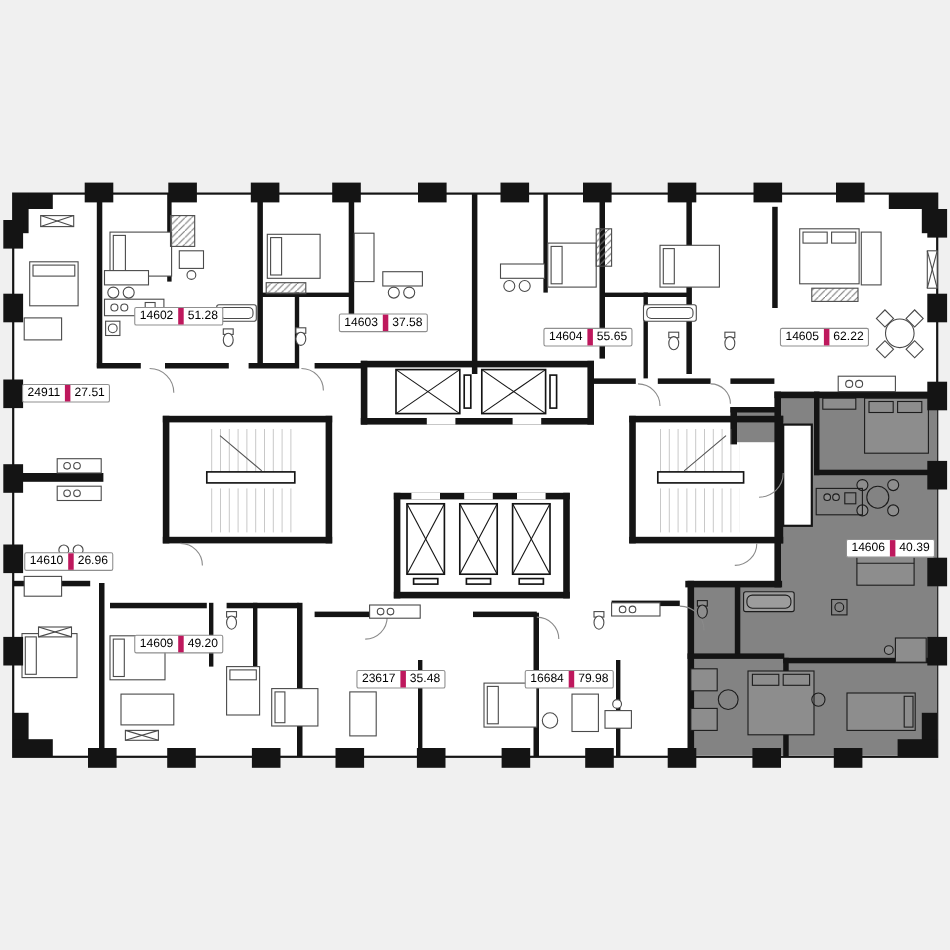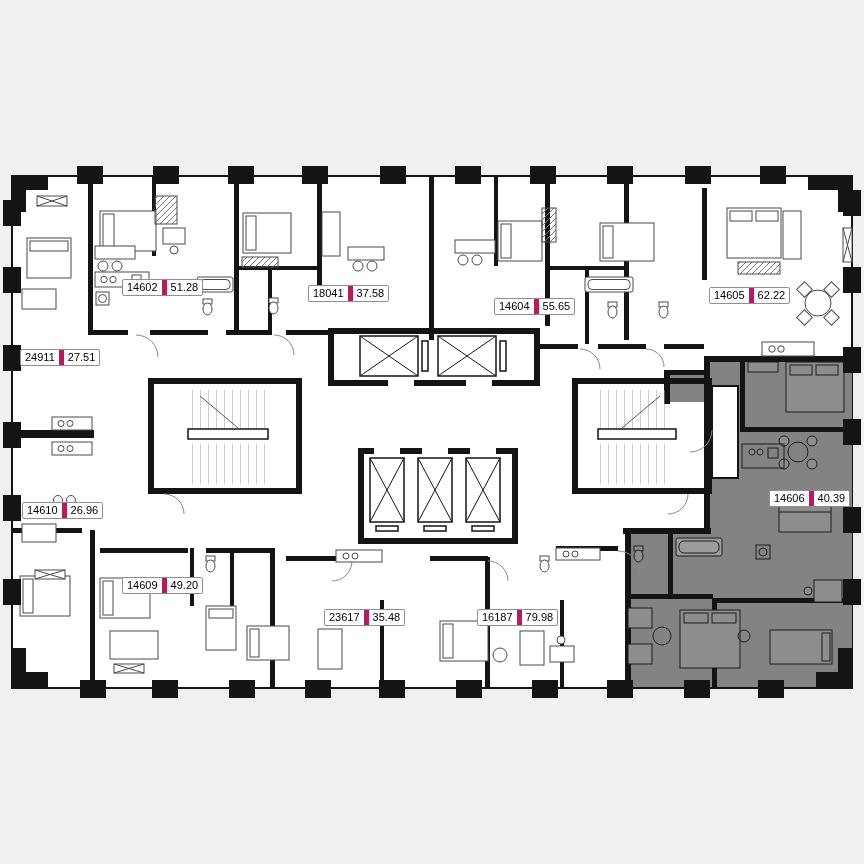--- a/index.html
+++ b/index.html
@@ -385,37 +385,37 @@
 
 <div class="unit-label" style="left:20px;top:349px">
   <span class="cell">24911</span>
   <span class="cell area">27.51</span>
 </div>
 <div class="unit-label" style="left:122px;top:279px">
   <span class="cell">14602</span>
   <span class="cell area">51.28</span>
 </div>
 <div class="unit-label" style="left:308px;top:285px">
-  <span class="cell">18041</span>
+  <span class="cell">14603</span>
   <span class="cell area">37.58</span>
 </div>
 <div class="unit-label" style="left:494px;top:298px">
   <span class="cell">14604</span>
   <span class="cell area">55.65</span>
 </div>
-<div class="unit-label" style="left:709px;top:287px">
+<div class="unit-label" style="left:709px;top:298px">
   <span class="cell">14605</span>
   <span class="cell area">62.22</span>
 </div>
 <div class="unit-label" style="left:769px;top:490px">
   <span class="cell">14606</span>
   <span class="cell area">40.39</span>
 </div>
 <div class="unit-label" style="left:477px;top:609px">
-  <span class="cell">16187</span>
+  <span class="cell">16684</span>
   <span class="cell area">79.98</span>
 </div>
 <div class="unit-label" style="left:324px;top:609px">
   <span class="cell">23617</span>
   <span class="cell area">35.48</span>
 </div>
 <div class="unit-label" style="left:122px;top:577px">
   <span class="cell">14609</span>
   <span class="cell area">49.20</span>
 </div>

